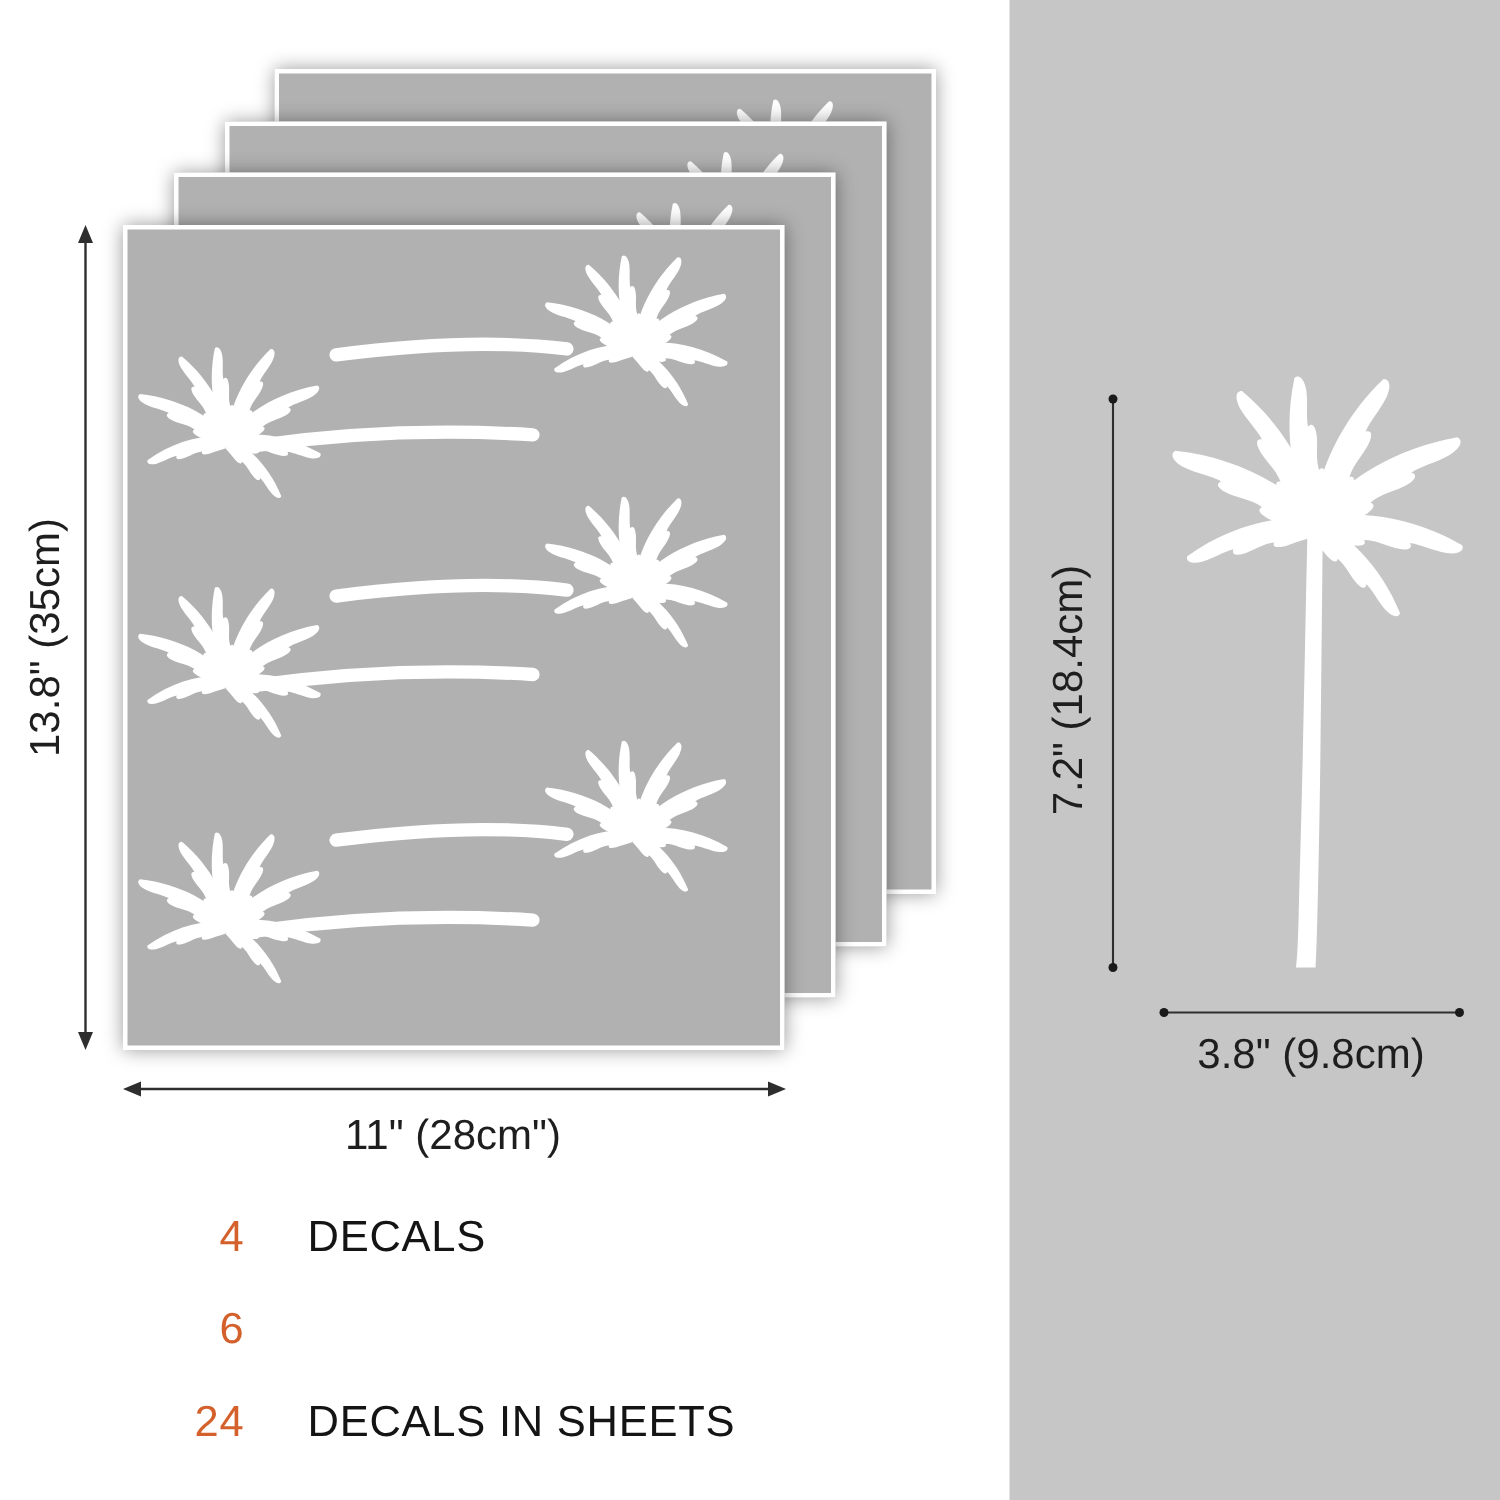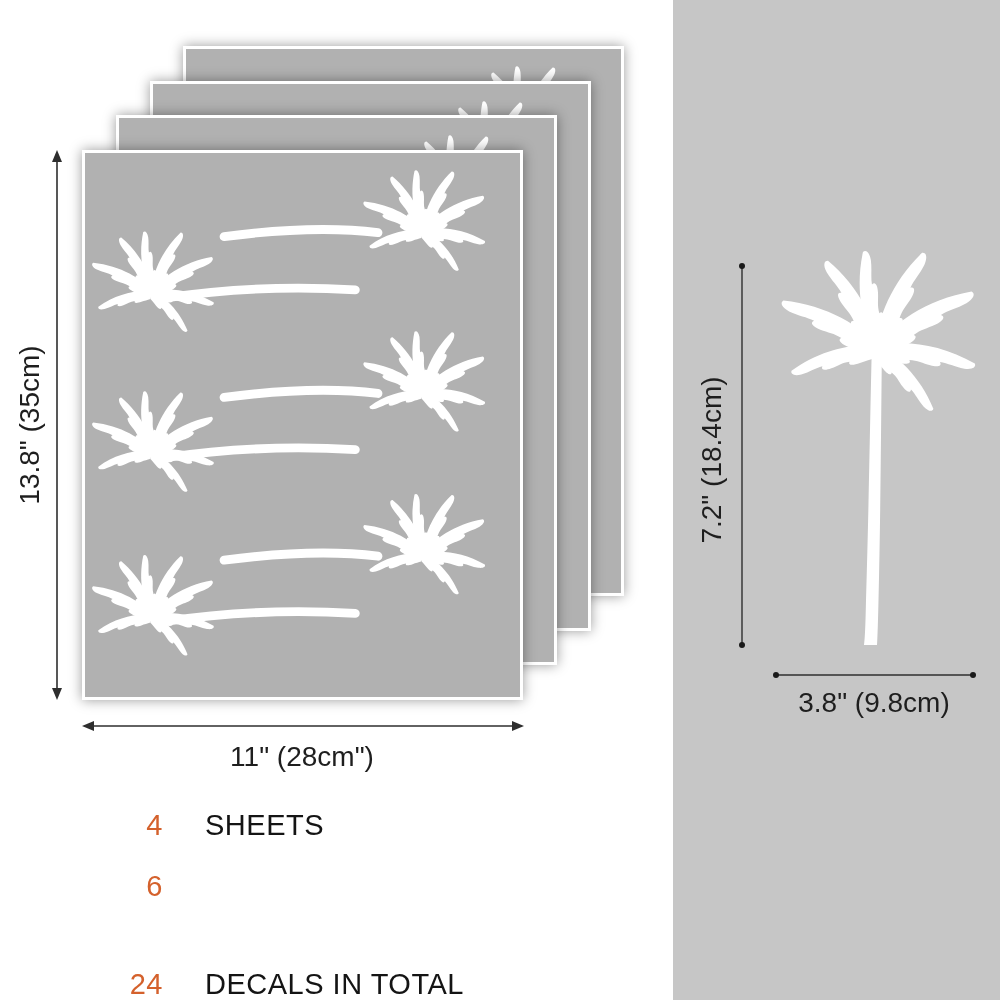--- a/index.html
+++ b/index.html
@@ -37,21 +37,21 @@
   #label-stack-width{left:152px;top:743px;width:300px;}
   #label-decal-height{left:597px;top:446px;width:230px;}
   #label-decal-width{left:749px;top:689px;width:250px;}
   .summary{position:absolute;left:101px;top:0;width:560px;}
   .summary-row{
     position:absolute;left:0;display:flex;align-items:baseline;
     font-size:29px;letter-spacing:0.5px;
   }
   #summary-row-0{top:809px;}
   #summary-row-1{top:870px;}
-  #summary-row-2{top:932px;margin-top:36px;}
+  #summary-row-2{top:932px;}
   .summary-num{
     display:inline-block;width:62px;text-align:right;
     color:#d4612c;
   }
   .summary-label{margin-left:42px;color:#141414;}
 </style>
 </head>
 <body>
 
 <svg width="0" height="0" style="position:absolute" aria-hidden="true">
@@ -143,22 +143,22 @@
 </svg>
 
 <div class="dim-label vertical" id="label-stack-height">13.8" (35cm)</div>
 <div class="dim-label" id="label-stack-width">11" (28cm")</div>
 <div class="dim-label vertical" id="label-decal-height">7.2" (18.4cm)</div>
 <div class="dim-label" id="label-decal-width">3.8" (9.8cm)</div>
 
 <div class="summary">
   <div class="summary-row" id="summary-row-0">
     <span class="summary-num">4</span>
-    <span class="summary-label">SHEETS</span>
+    <span class="summary-label">DECALS</span>
   </div>
   <div class="summary-row" id="summary-row-1">
     <span class="summary-num">6</span>
   </div>
   <div class="summary-row" id="summary-row-2">
     <span class="summary-num">24</span>
-    <span class="summary-label">DECALS IN TOTAL</span>
+    <span class="summary-label">DECALS IN SHEETS</span>
   </div>
 </div>
 
 </body></html>

